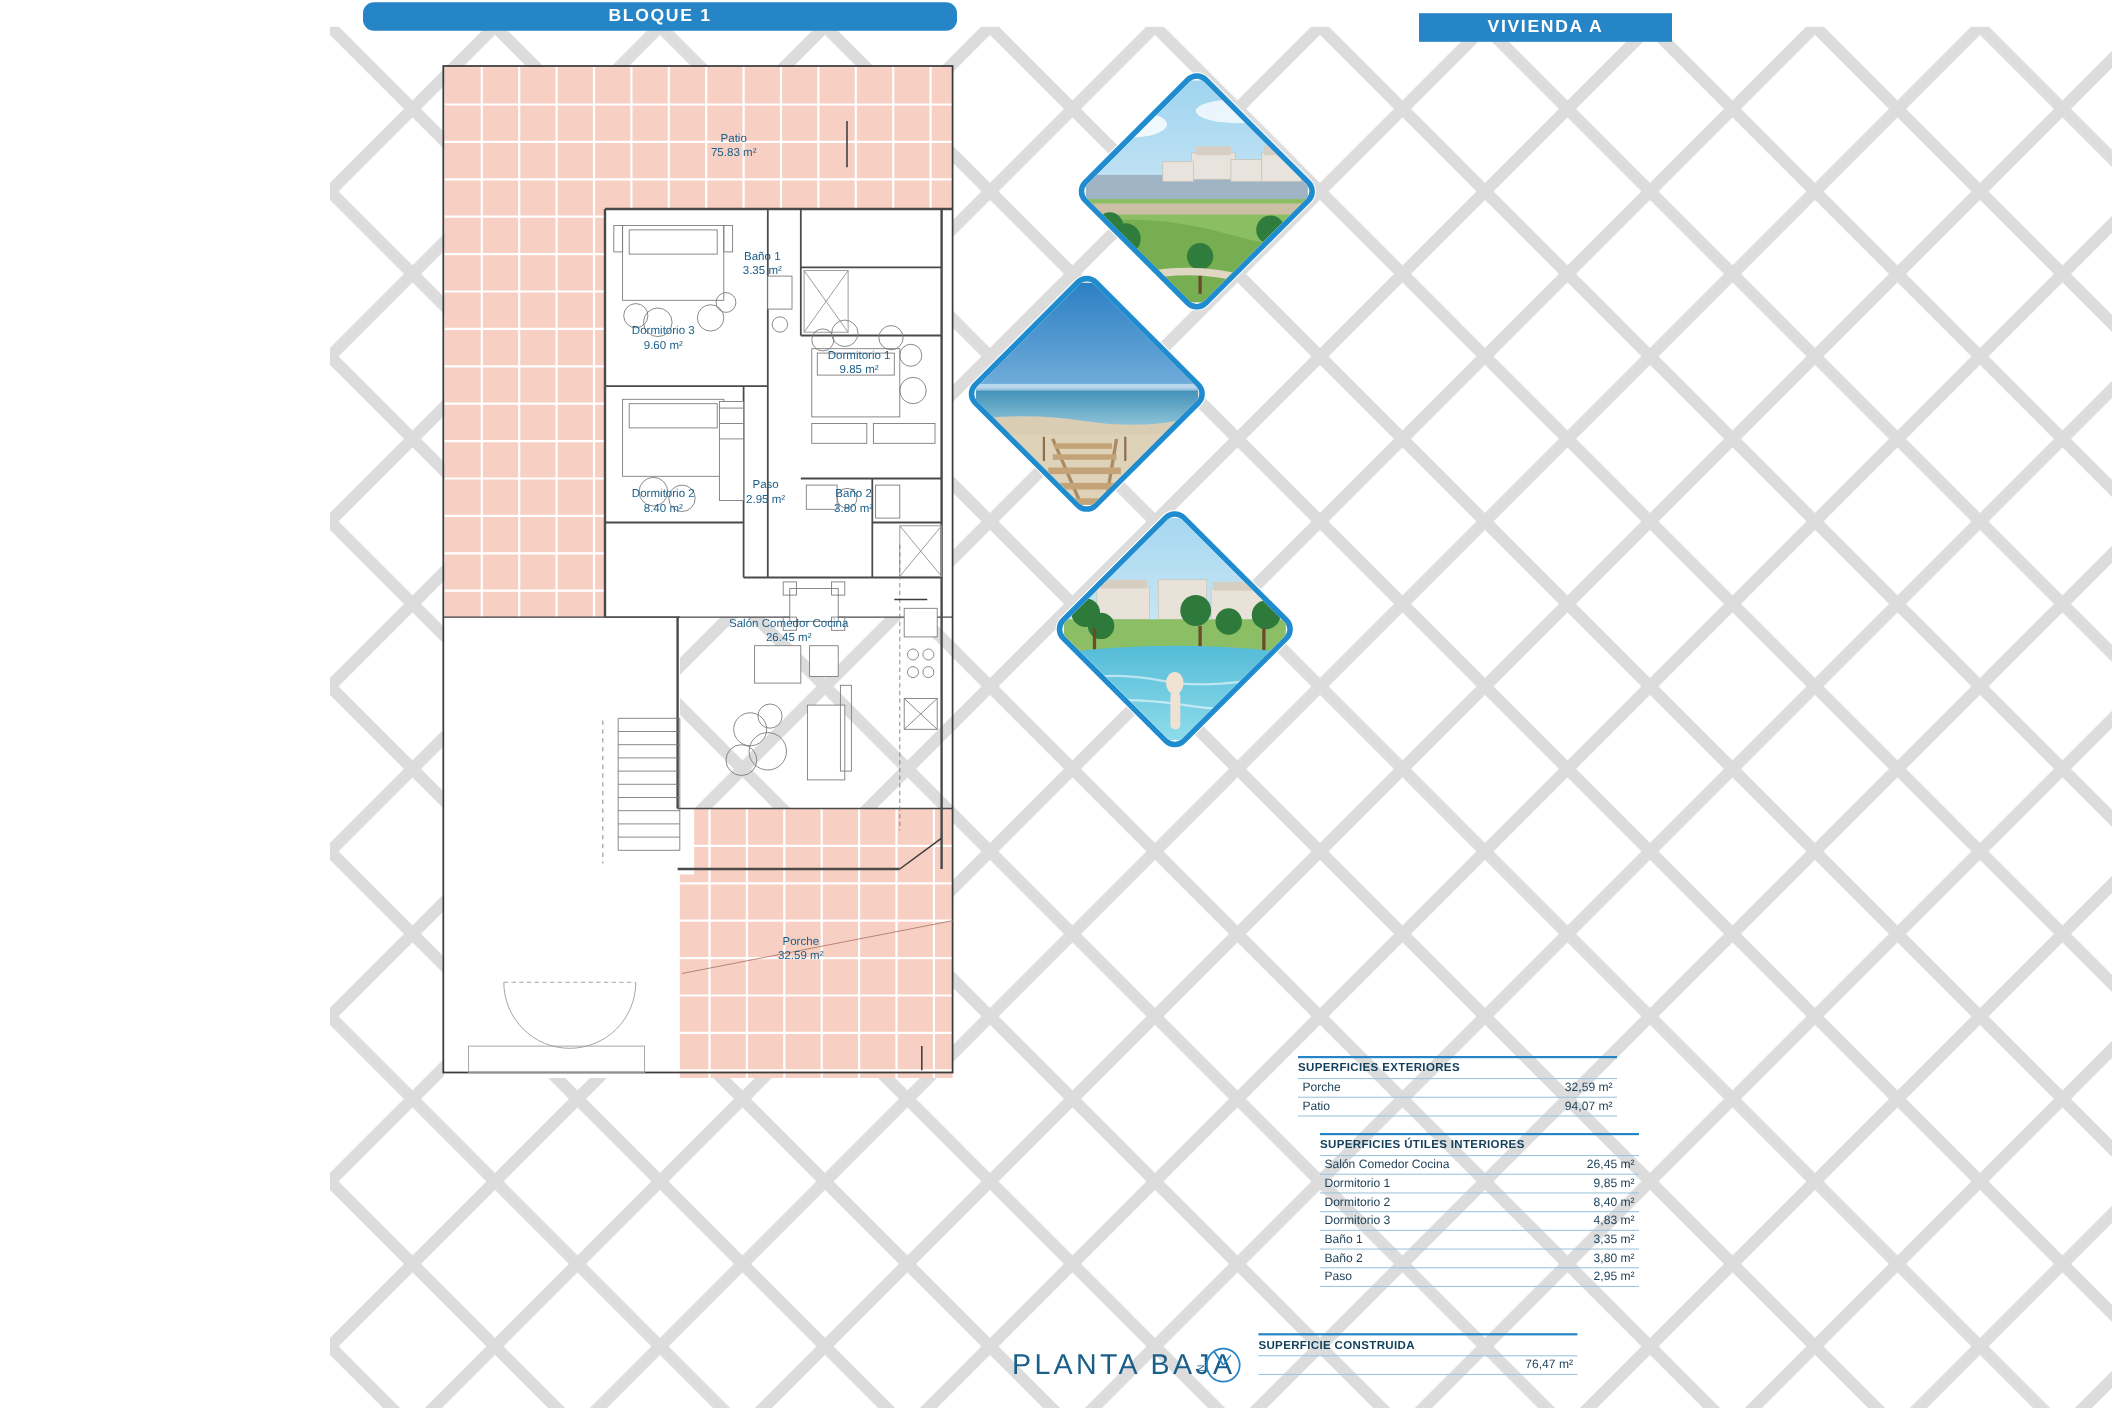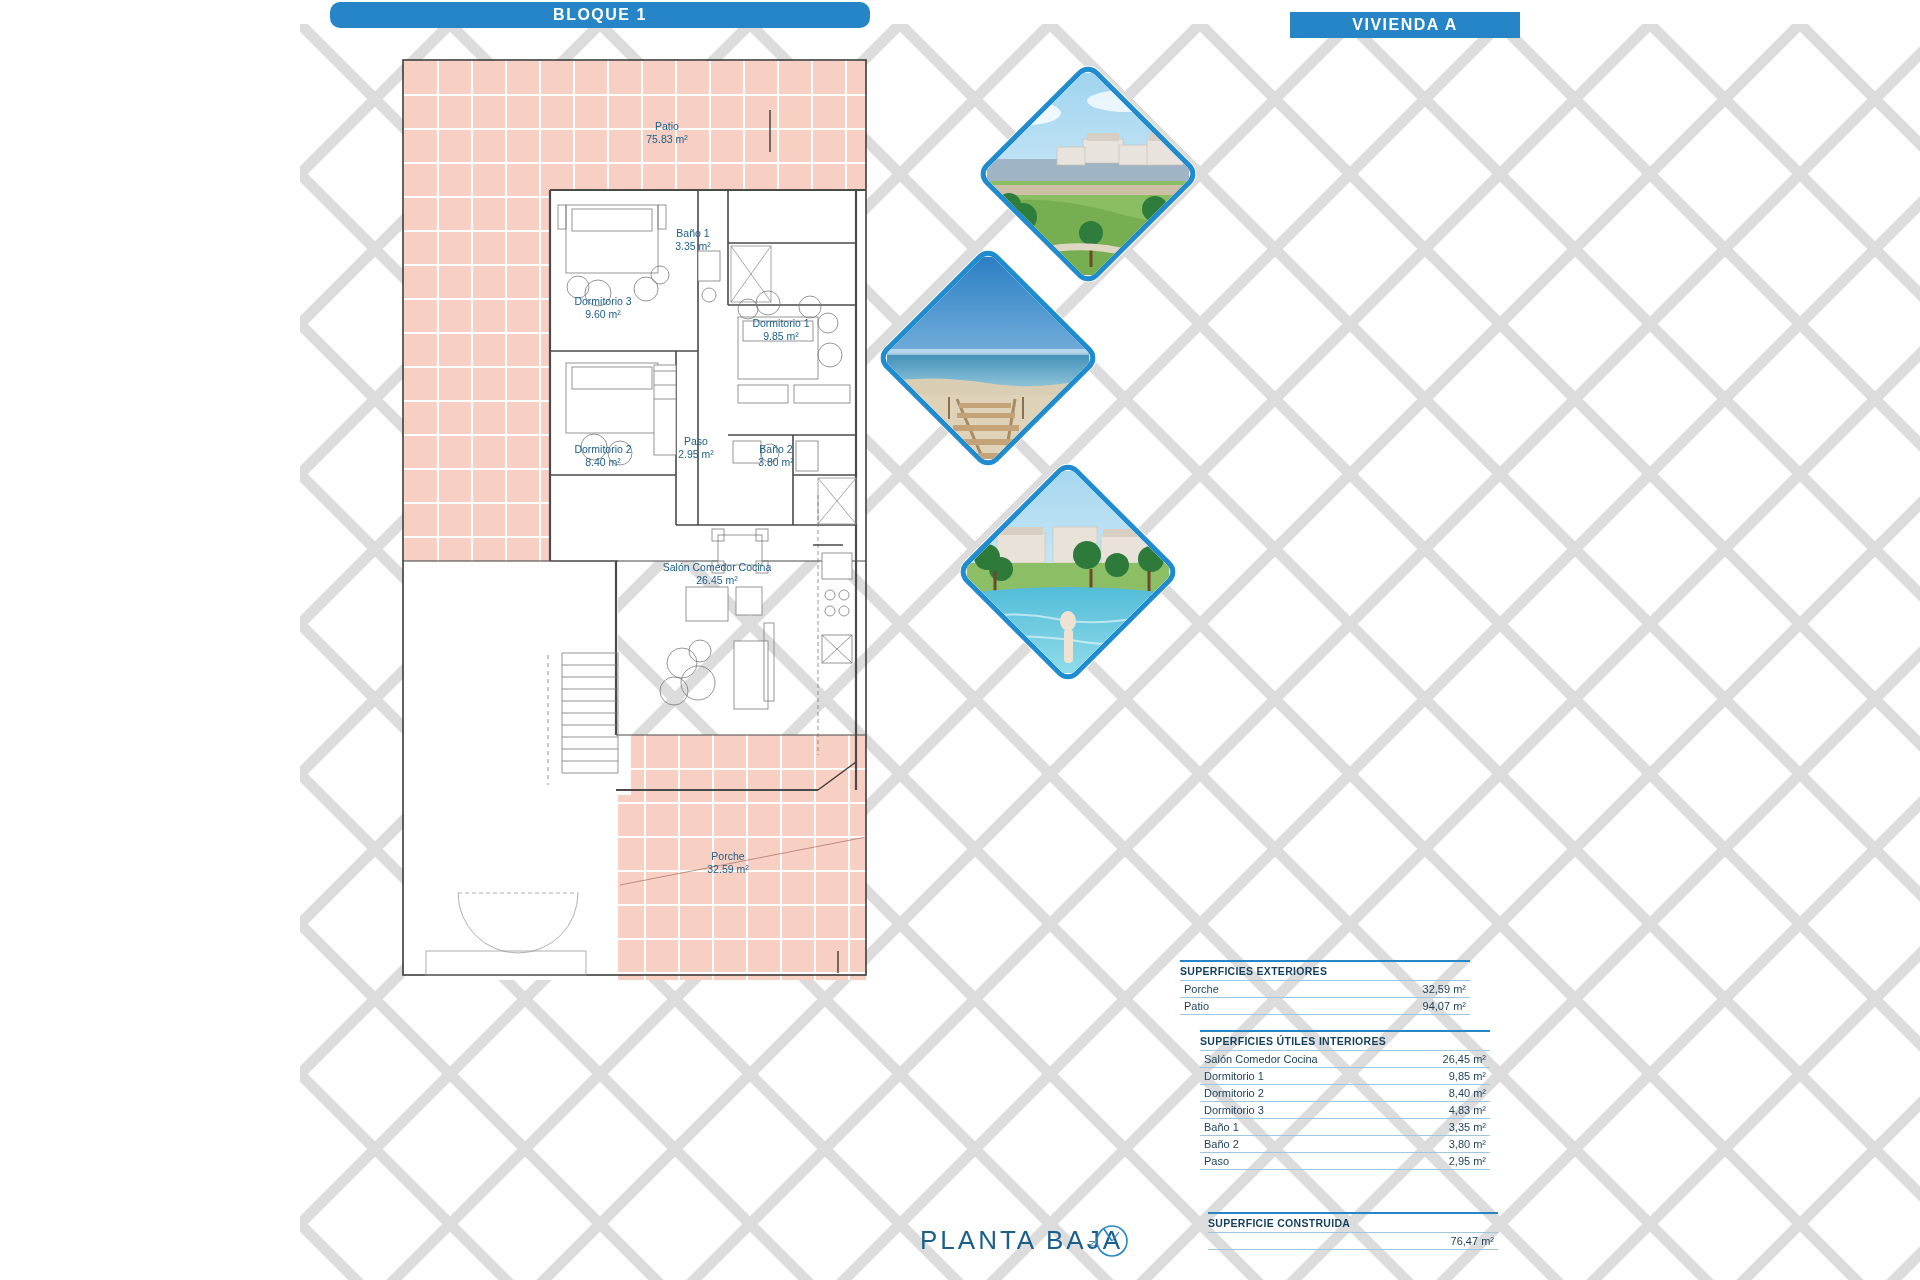--- a/index.html
+++ b/index.html
@@ -30,21 +30,21 @@
   #render-3{left:988px;top:492px;}
 
   
   .tbl{position:absolute;width:290px;font-size:11px;color:#1b3f57;}
   .tbl .tcap{text-align:left;font-weight:bold;font-size:10.5px;color:#123f5c;letter-spacing:.3px;padding:3px 0 3px;border-top:2px solid #2585c6;}
   .tbl .trow{display:flex;justify-content:space-between;border-top:1px solid #9fc6de;padding:2px 4px 2px 4px;}
   .tbl .trow:last-child{border-bottom:1px solid #9fc6de;}
   .tbl .tv{text-align:center;}
   #tbl-ext{left:1180px;top:960px;}
   #tbl-int{left:1180px;top:1030px;margin-left:20px;}
-  #tbl-built{left:1208px;top:1212px;}
+  #tbl-built{left:1144px;top:1212px;}
   #tbl-built .trow{justify-content:flex-end;}
 
   
   #planta-baja{position:absolute;left:920px;top:1225px;font-size:26px;letter-spacing:3px;color:#1a5e8a;font-family:"Liberation Sans",sans-serif;}
   #compass{position:absolute;left:1085px;top:1218px;width:46px;height:46px;}
 </style>
 </head>
 <body>
 
 <div class="page">

